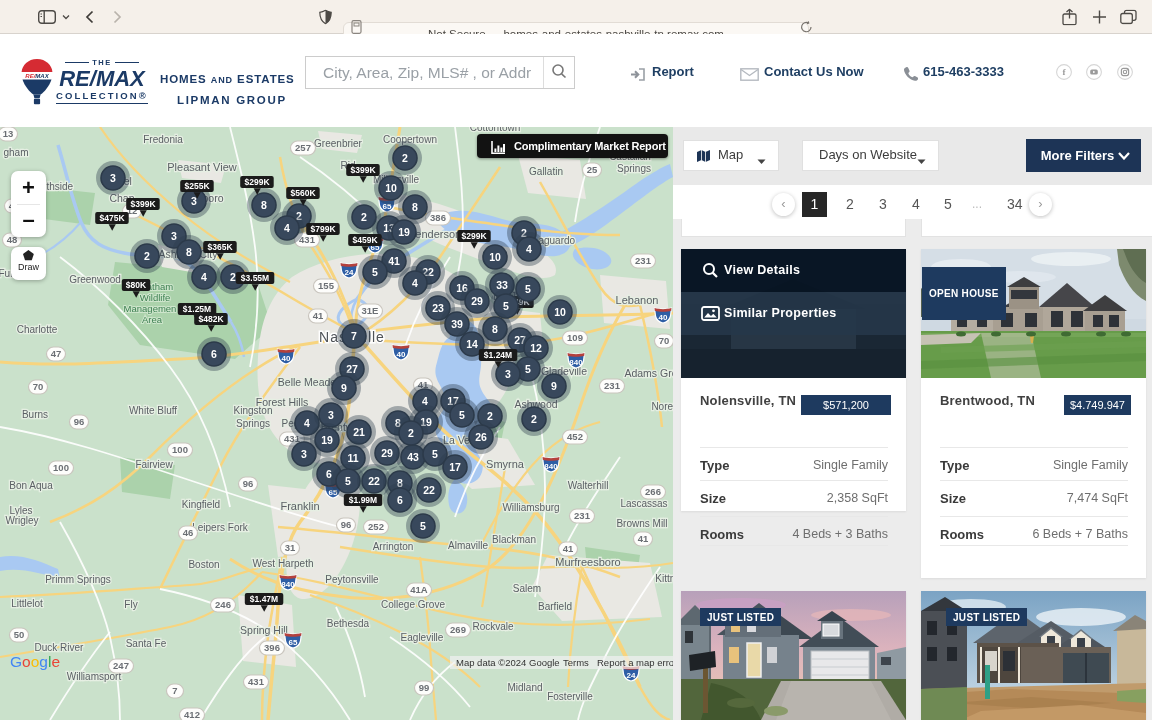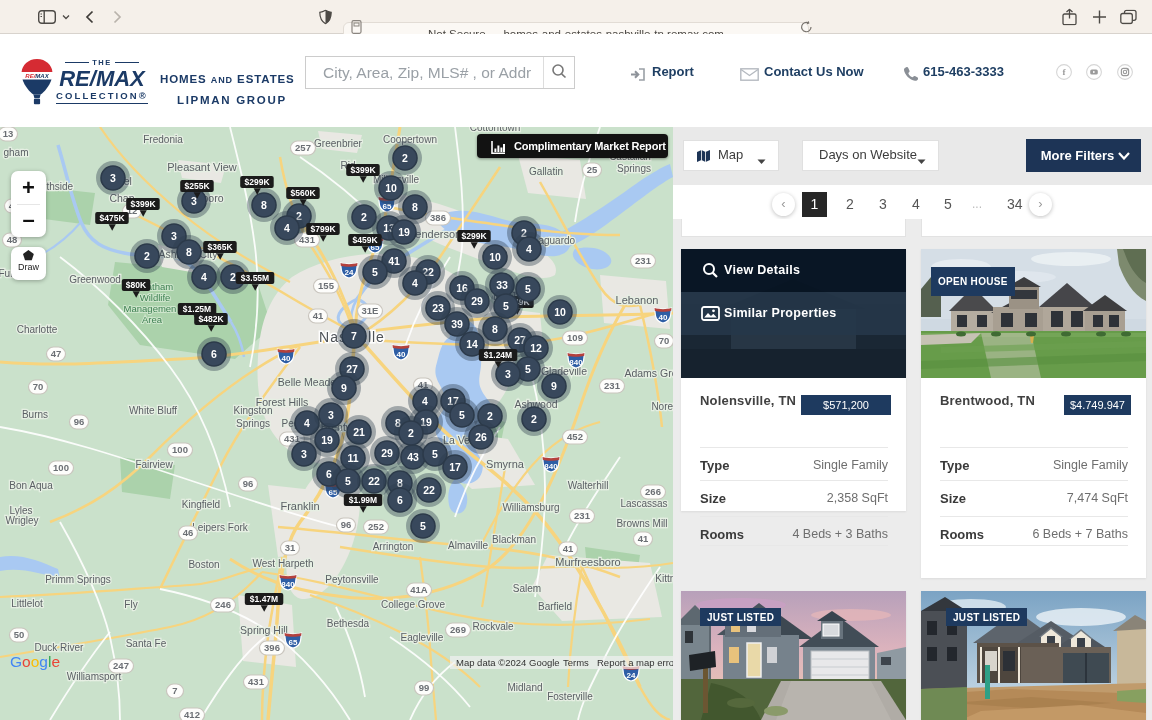--- a/index.html
+++ b/index.html
@@ -1120,21 +1120,21 @@
 <path d="M109 87 L113 87 L112 94 L110 94 Z" fill="#d8b04e"></path>
 <g fill="#3f6b33">
               <ellipse cx="40" cy="85" rx="5" ry="2.5"></ellipse>
               <ellipse cx="75" cy="85" rx="5" ry="2.5"></ellipse>
               <ellipse cx="110" cy="85" rx="5" ry="2.5"></ellipse>
               <ellipse cx="145" cy="85" rx="5" ry="2.5"></ellipse>
               <ellipse cx="180" cy="85" rx="5" ry="2.5"></ellipse>
               <ellipse cx="205" cy="85" rx="5" ry="2.5"></ellipse>
             </g>
 </svg></div>
-        <div class="badge" style="left:10px;top:18px;padding:9px 7px;font-size:10px;letter-spacing:0.3px">OPEN HOUSE</div>
+        <div class="badge" style="left:1px;top:18px;padding:21px 7px;font-size:10px;letter-spacing:0.3px">OPEN HOUSE</div>
   <div class="loc" style="top:144px">Brentwood, TN</div>
   <div class="price" style="right:15px;top:146px;padding:4px 6px">$4.749.947</div>
   <div class="attr" style="top:198px">
           <span class="k">Type</span>
           <span class="v">Single Family</span>
         </div>
   <div class="attr" style="top:231px">
           <span class="k">Size</span>
           <span class="v">7,474 SqFt</span>
         </div>

